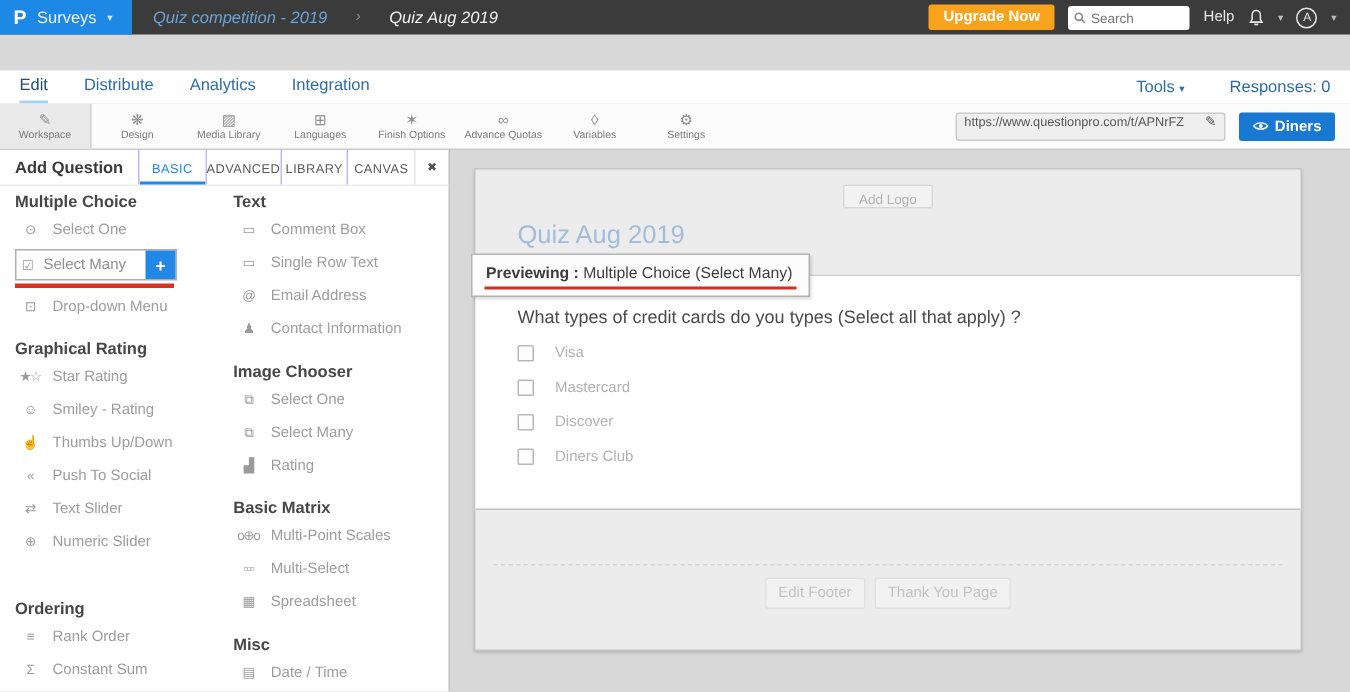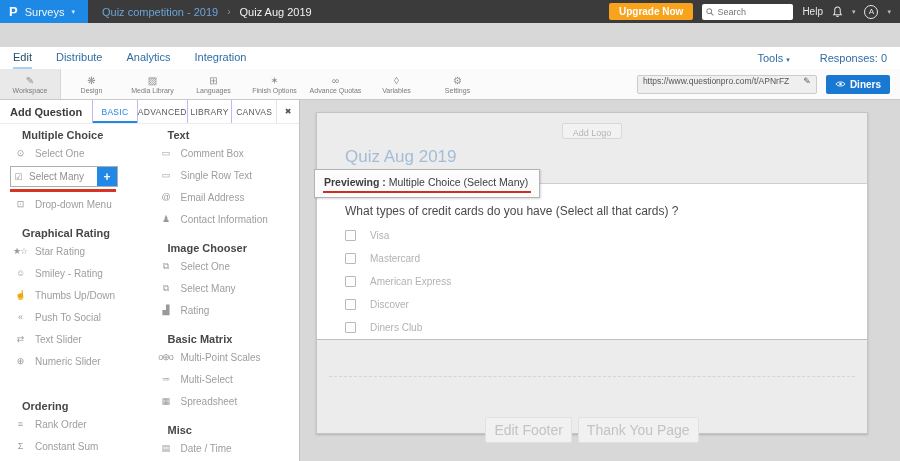--- a/index.html
+++ b/index.html
@@ -6,27 +6,27 @@
   html,body { width:900px; height:461px; overflow:hidden;
     font-family:"Liberation Sans", sans-serif; background:#d8d8d8; }
 
   
   .topbar { height:23px; background:#3b3b3b; display:flex; align-items:stretch; }
   .logo-area { width:88px; background:#1e88e5; color:#fff; display:flex; align-items:center; gap:7px; padding-left:9px; cursor:pointer; }
   .logo-glyph { font-size:13px; font-weight:bold; }
   .surveys-label { font-size:11px; color:#eef6fe; }
   .caret { font-size:7px; color:#d7e9fa; }
   .caret.dark { color:#bdbdbd; }
-  .breadcrumb { flex:1; display:flex; align-items:center; gap:9px; padding-left:14px; font-size:11px; }
+  .breadcrumb { flex:1; display:flex; align-items:center; gap:19px; padding-left:14px; font-size:11px;font-style:italic; }
   .crumb-survey { color:#6aa4d8; cursor:pointer; }
   .crumb-sep { color:#8f8f8f; font-size:10px; }
   .crumb-page { color:#f2f2f2; }
   .topbar-right { display:flex; align-items:center; gap:9px; padding-right:9px; }
   .upgrade-btn { background:#f9a21b; color:#fff; border:none; font-size:10px; font-weight:bold; padding:3px 10px; border-radius:2px; cursor:pointer; font-family:inherit; }
-  .search-box { background:#fff; border-radius:2px; width:91px; height:16px; display:flex; align-items:center; gap:3px; padding:0 4px; }
+  .search-box { background:#fff; border-radius:2px; width:81px; height:16px; display:flex; align-items:center; gap:3px; padding:0 4px; }
   .search-input { border:none; outline:none; flex:1; min-width:0; font-size:9px; color:#555; background:transparent; font-family:inherit; }
   .help { color:#e9e9e9; font-size:10px; cursor:pointer; }
   .bell { display:flex; align-items:center; cursor:pointer; }
   .avatar { width:14px; height:14px; border:1px solid #e6e6e6; border-radius:50%; color:#e6e6e6; font-size:8px; display:flex; align-items:center; justify-content:center; cursor:pointer; }
 
   
   .navrow { height:22px; background:#fff; display:flex; align-items:center; padding:0 13px;margin-top:24px; }
   .nav-links { display:flex; gap:24px; height:100%; align-items:center; }
   .nav-link { font-size:11px; color:#2e6da4; cursor:pointer; height:100%; display:flex; align-items:center; border-bottom:2px solid transparent; }
   .nav-link.active { color:#234e6e; border-bottom-color:#a6d1f0; }
@@ -53,21 +53,21 @@
   .panel-title { font-size:11px; font-weight:bold; color:#3a3a3a; display:flex; align-items:center; padding:0 10px; white-space:nowrap; }
   .panel-tabs { flex:1; display:flex; }
   .panel-tab { flex:1; font-size:8.5px; color:#5a5a5a; display:flex; align-items:center; justify-content:center; border-left:1px solid #c4b5fd; cursor:pointer; letter-spacing:.3px; }
   .panel-tab.active { color:#2188e8; box-shadow:inset 0 -2px 0 #2188e8; }
   .panel-close { width:23px; display:flex; align-items:center; justify-content:center; border-left:1px solid #e5e5e5; font-size:8px; color:#555; cursor:pointer; }
   .panel-body { display:flex; padding:5px 0 0 8px; }
   .pcol { width:146px; }
   .section { margin-top:12px; }
   .section:first-child { margin-top:0; }
   .section.gap-lg { margin-top:28px; }
-  .section-title { font-size:11px; font-weight:bold; color:#474747; margin:0 0 0 14px; line-height:13px; }
+  .section-title { font-size:11px; font-weight:bold; color:#474747; margin:0 0 0 2px; line-height:13px; }
   .item { height:22px; display:flex; align-items:center; gap:7px; padding-left:4px; cursor:pointer; }
   .item .iicon { width:16px; text-align:center; font-size:9px; color:#9a9a9a; flex:none; letter-spacing:-1px; }
   .item .ilabel { font-size:10px; color:#9d9d9d; white-space:nowrap; }
   .hl-wrap { margin:2px 0 1px 2px; }
   .item-box { border:1px solid #adadad; background:#fff; height:21px; width:108px; display:flex; align-items:center; gap:4px; cursor:pointer; }
   .item-box .iicon { width:14px; text-align:center; font-size:9px; color:#9a9a9a; letter-spacing:-1px; }
   .item-box .ilabel { flex:1; font-size:10px; color:#8f8f8f; white-space:nowrap; }
   .plus-btn { width:20px; height:19px; background:#2188e8; color:#fff; border:none; font-size:12px; font-weight:bold; display:flex; align-items:center; justify-content:center; cursor:pointer; flex:none; font-family:inherit; }
   .red-bar { height:3px; background:#d63425; width:106px; margin-top:2px; }
 
@@ -80,21 +80,21 @@
   .card { background:#fff; border-top:1px solid #cfcfcf; border-bottom:1px solid #bfbfbf; margin-top:16px; height:157px; padding:20px 0 0 28px; }
   .question { font-size:12px; color:#4a4a4a; }
   .option { display:flex; align-items:center; gap:14px; margin-top:12px; height:11px; }
   .checkbox { width:11px; height:11px; border:1px solid #b9b9b9; background:#fdfdfd; border-radius:1px; cursor:pointer; flex:none; }
   .option-label { font-size:10px; color:#b2b2b2; }
   .previewing { position:absolute; top:56px; left:-3px; background:#fcfcfc; border:1px solid #b3b3b3; box-shadow:1px 1px 2px rgba(0,0,0,.15); padding:6px 11px 9px 9px; font-size:10.5px; color:#3d3d3d; white-space:nowrap; }
   .previewing .pbold { font-weight:bold; }
   .prev-underline { position:absolute; left:8px; right:8px; bottom:4px; height:2px; background:#cf2e20; }
   .dashed { border-top:1px dashed #d4d4d4; margin:36px 12px 0; }
   .footer-btns { display:flex; justify-content:center; gap:6px; margin-top:8px; }
-  .footer-btn { border:1px solid #e1e1e1; background:#f1f1f1; color:#c3c3c3; font-size:14px; padding:4px 8px; border-radius:2px; cursor:pointer; font-family:inherit;margin-top:32px; }
+  .footer-btn { border:1px solid #e1e1e1; background:#f1f1f1; color:#c3c3c3; font-size:10px; padding:4px 8px; border-radius:2px; cursor:pointer; font-family:inherit; }
 </style>
 </head>
 <body>
 
 <div class="topbar">
   <div class="logo-area">
     <span class="logo-glyph">P</span>
     <span class="surveys-label">Surveys</span>
     <span class="caret">▾</span>
   </div>
@@ -337,33 +337,29 @@
       </div>
       <div class="survey-title">Quiz Aug 2019</div>
 
       <div class="previewing">
         <span class="pbold">Previewing :</span>
         <span>Multiple Choice (Select Many)</span>
         <span class="prev-underline"></span>
       </div>
 
       <div class="card">
-        <div class="question">What types of credit cards do you have (Select all that cards) ?</div>
+        <div class="question">What types of credit cards do you types (Select all that apply) ?</div>
         <div id="options">
             <div class="option">
               <span class="checkbox"></span>
               <span class="option-label">Visa</span>
             </div>
             <div class="option">
               <span class="checkbox"></span>
               <span class="option-label">Mastercard</span>
-            </div>
-            <div class="option">
-              <span class="checkbox"></span>
-              <span class="option-label">American Express</span>
             </div>
             <div class="option">
               <span class="checkbox"></span>
               <span class="option-label">Discover</span>
             </div>
             <div class="option">
               <span class="checkbox"></span>
               <span class="option-label">Diners Club</span>
             </div>
           </div>

